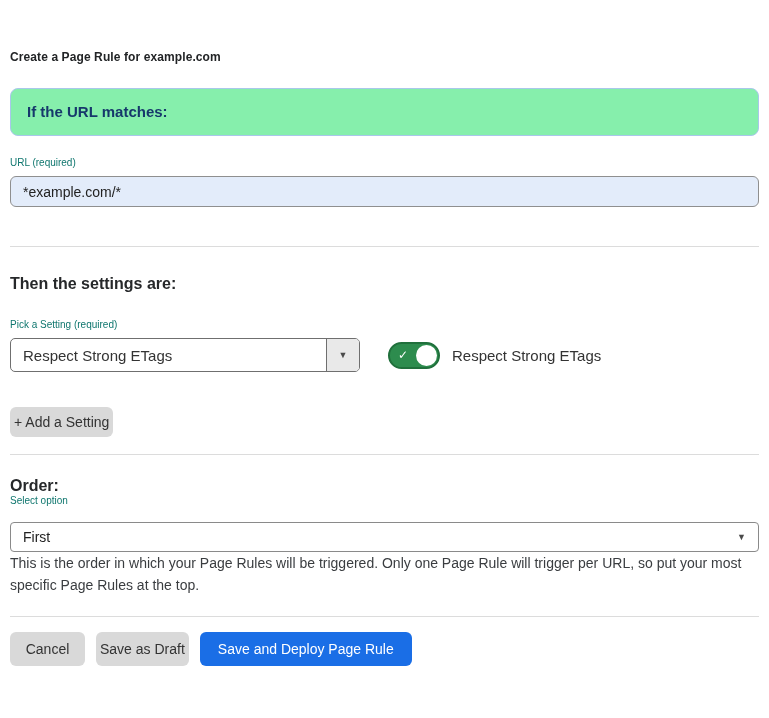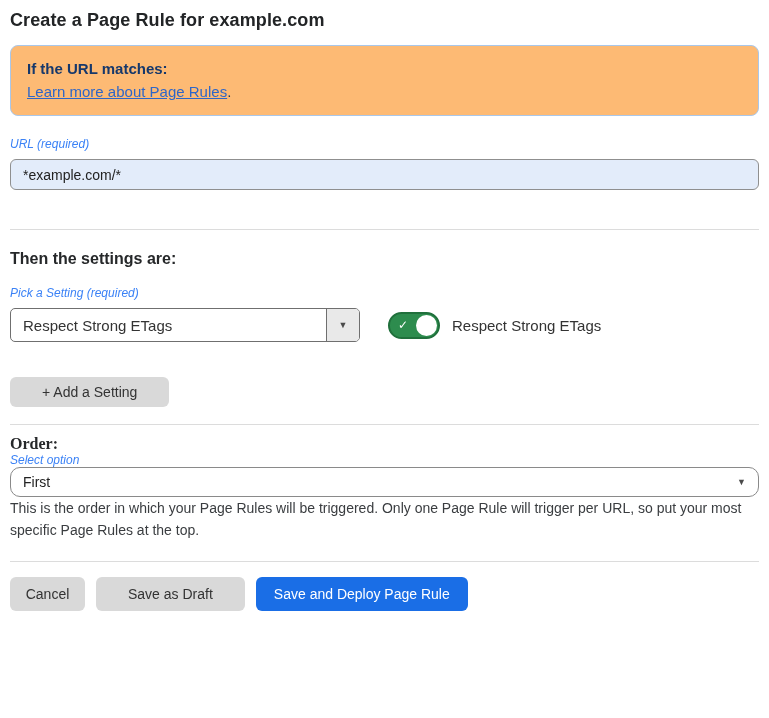--- a/index.html
+++ b/index.html
@@ -6,45 +6,45 @@
   html, body { background: #ffffff; }
   body {
     width: 769px;
     height: 718px;
     font-family: "Liberation Sans", "DejaVu Sans", sans-serif;
     color: #2b2b2b;
     padding: 10px 10px 0 10px;
     overflow: hidden;
   }
   .page-title {
-    font-size: 18px;
+    font-size: 12px;
     font-weight: 700;
     color: #222426;
     letter-spacing: 0.1px;
+    margin-top: 40px;
   }
   .info-box {
-    margin-top: 14px;
-    background: #fdba74;
+    margin-top: 24px;
+    background: #86efac;
     border: 1px solid #a9c7ea;
     border-radius: 8px;
     padding: 11px 32px 12px 16px;
     color: #16386b;
     font-size: 15px;
     line-height: 23px;
   }
   .info-box .info-heading { font-weight: 700; }
   .info-box a {
     color: #2e66c8;
     text-decoration: underline;
     cursor: pointer;
   }
   .field-label {
-    font-size: 12px;
-    color: #3b82f6;
-    font-style: italic;
+    font-size: 10px;
+    color: #0f766e;
   }
   .url-label { margin-top: 21px; }
   .url-input {
     margin-top: 8px;
     width: 749px;
     height: 31px;
     background: #e3ecfa;
     border: 1px solid #8f8f8f;
     border-radius: 6px;
     padding: 0 12px;
@@ -58,22 +58,22 @@
     border: none;
     border-top: 1px solid #dcdcdc;
     height: 0;
   }
   .divider-1 { margin-top: 39px; }
   .section-heading {
     font-size: 16px;
     font-weight: 700;
     color: #26282a;
   }
-  .settings-heading { margin-top: 20px; }
-  .pick-label { margin-top: 18px; }
+  .settings-heading { margin-top: 28px; }
+  .pick-label { margin-top: 26px; }
   .setting-row {
     margin-top: 8px;
     display: flex;
     align-items: center;
     gap: 8px;
   }
   .setting-select {
     width: 350px;
     height: 34px;
     border: 1px solid #6f6f6f;
@@ -141,39 +141,39 @@
   }
   .btn {
     display: inline-flex;
     align-items: center;
     justify-content: center;
     border: none;
     border-radius: 6px;
     font-size: 14px;
     font-family: "Liberation Sans", "DejaVu Sans", sans-serif;
     cursor: pointer;
-    padding: 0 32px;
+    padding: 0 4px;
   }
   .btn-gray {
     background: #d9d9d9;
     color: #333333;
   }
   .add-setting-btn {
     margin-top: 35px;
     height: 30px;
   }
   .divider-2 { margin-top: 17px; }
-  .order-heading { margin-top: 10px; font-family: Liberation Serif, serif; }
+  .order-heading { margin-top: 22px; }
   .select-option-label { }
   .order-select {
-    margin-top: 0;
+    margin-top: 16px;
     width: 749px;
     height: 30px;
     border: 1px solid #8a8a8a;
-    border-radius: 10px;
+    border-radius: 4px;
     background: #ffffff;
     display: flex;
     align-items: center;
     justify-content: space-between;
     padding: 0 12px;
     font-size: 14px;
     color: #222;
     cursor: pointer;
   }
   .order-select .chevron {
@@ -204,21 +204,20 @@
 </style>
 </head>
 <body>
 
 
 
 <h1 class="page-title">Create a Page Rule for example.com</h1>
 
 <div class="info-box">
   <div class="info-heading">If the URL matches:</div>
-  <div><a>Learn more about Page Rules</a><span>.</span></div>
 </div>
 
 <div class="field-label url-label">URL (required)</div>
 <input class="url-input" type="text" value="*example.com/*" style="">
 
 <hr class="divider divider-1">
 
 <div class="section-heading settings-heading">Then the settings are:</div>
 
 <div class="field-label pick-label">Pick a Setting (required)</div>

